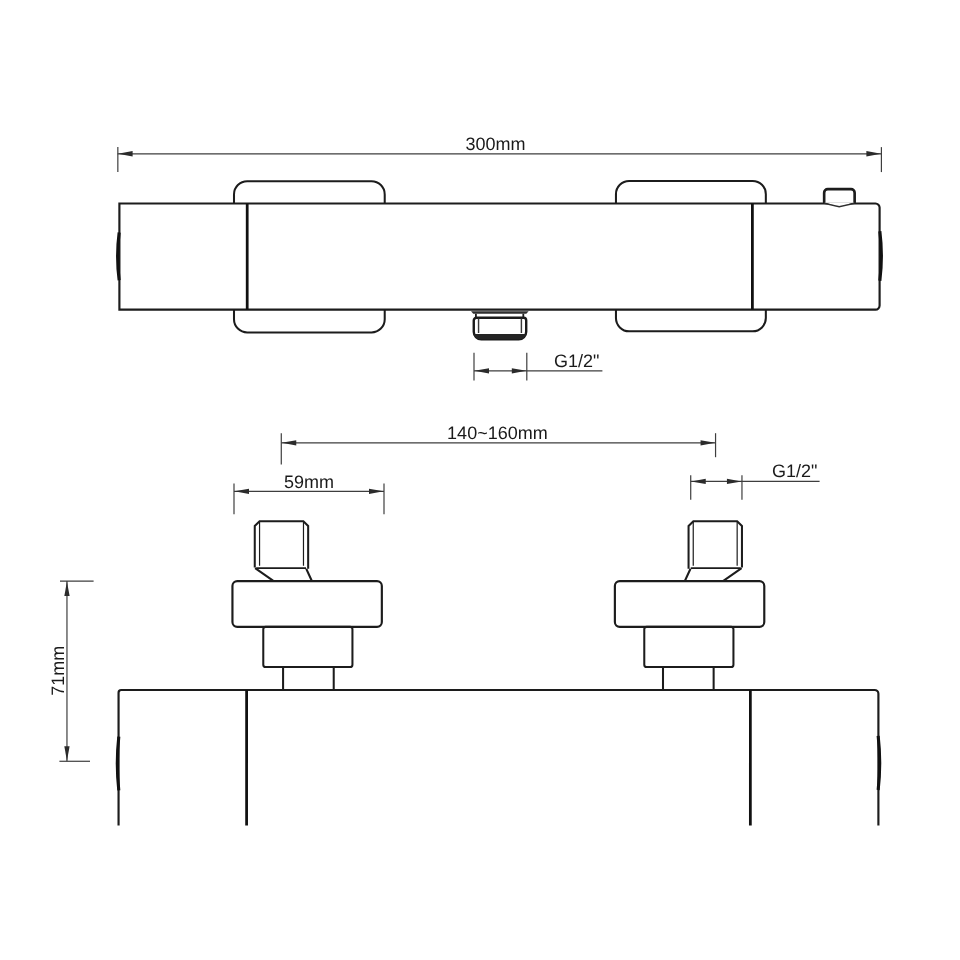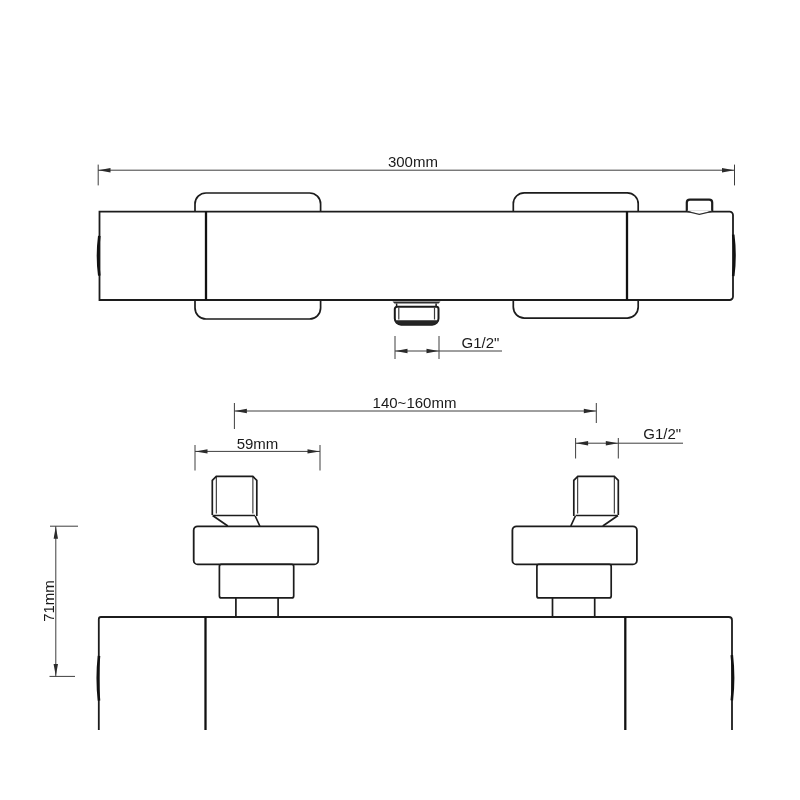--- a/index.html
+++ b/index.html
@@ -1,16 +1,16 @@
 <!DOCTYPE html>
 <html><head>
 <meta charset="utf-8">
 <style>
   html,body{margin:0;padding:0;background:#ffffff;}
-  .page{width:800px;height:688px;position:relative;background:#ffffff;margin-top:42px;}
+  .page{width:800px;height:688px;position:relative;background:#ffffff;}
   text{font-family:"Liberation Sans", sans-serif;font-weight:normal;fill:#1a1a1a;}
 </style>
 </head>
 <body>
 
 <div class="page">
 <svg width="800" height="800" viewBox="0 0 800 800">
 
   <rect x="0" y="0" width="800" height="800" fill="#ffffff"></rect>
 

